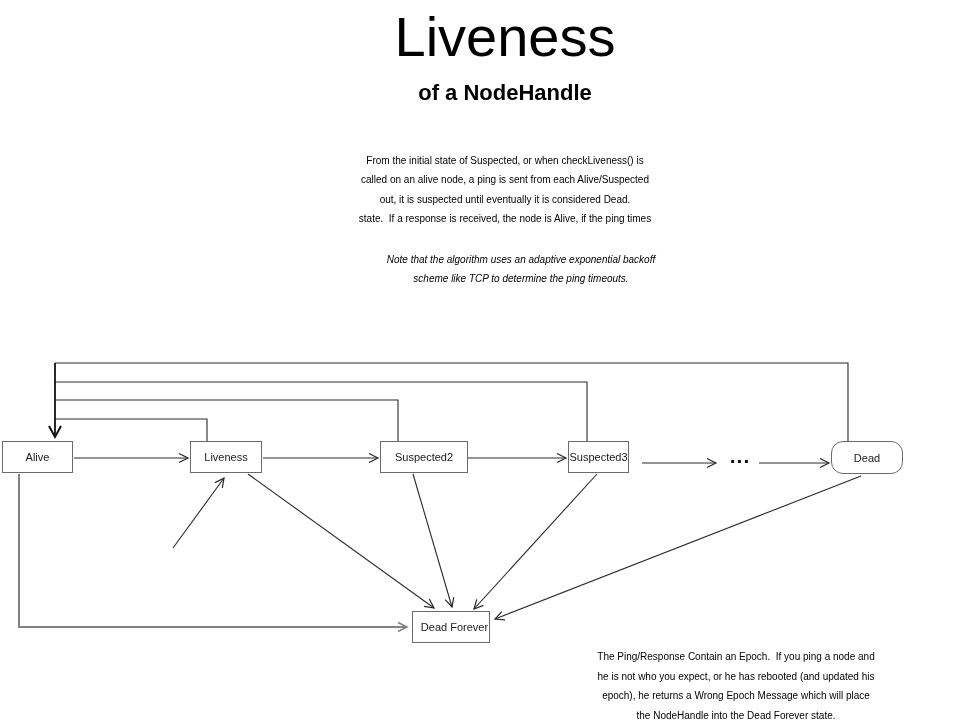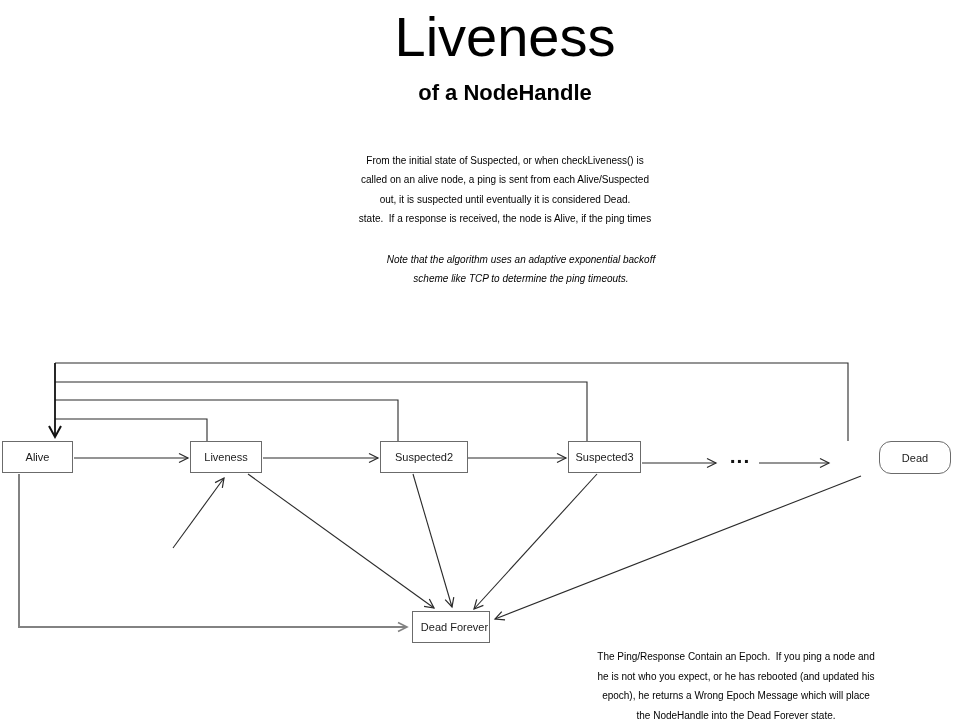--- a/index.html
+++ b/index.html
@@ -19,22 +19,22 @@
   .diagram svg{position:absolute;left:0;top:0;}
   .state{
     position:absolute;box-sizing:border-box;height:32px;
     border:1.4px solid #6b6b6b;border-radius:0;background:#ffffff;
     display:flex;align-items:center;justify-content:center;
     font-size:11px;color:#1a1a1a;z-index:2;
   }
   .st-alive{left:2px;top:441px;width:71px;}
   .st-suspected{left:190px;top:441px;width:72px;}
   .st-suspected2{left:380px;top:441px;width:88px;}
-  .st-suspected3{left:568px;top:441px;width:73px;}
-  .st-dead{left:831px;top:441px;width:72px;height:33px;border-radius:12px;margin-left:48px;}
+  .st-suspected3{left:568px;top:441px;width:61px;}
+  .st-dead{left:831px;top:441px;width:72px;height:33px;border-radius:12px;}
   .st-deadforever{left:412px;top:611px;width:78px;padding-left:7px;}
   .ellipsis{
     position:absolute;left:720px;top:444px;width:40px;text-align:center;
     font-size:21px;font-weight:bold;letter-spacing:1px;color:#111;z-index:2;
   }
 </style>
 </head>
 <body>
 
 <div class="page">

